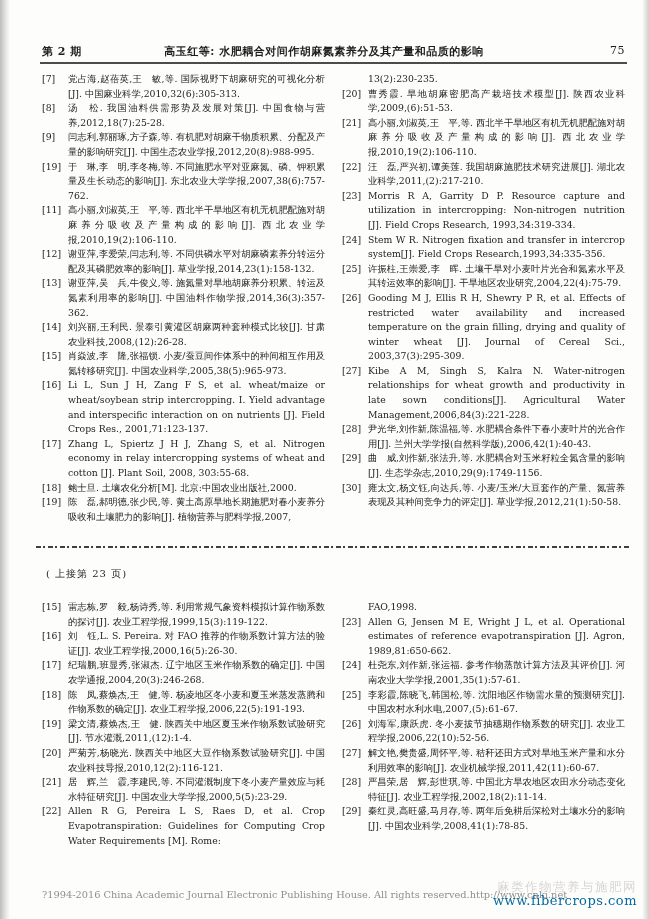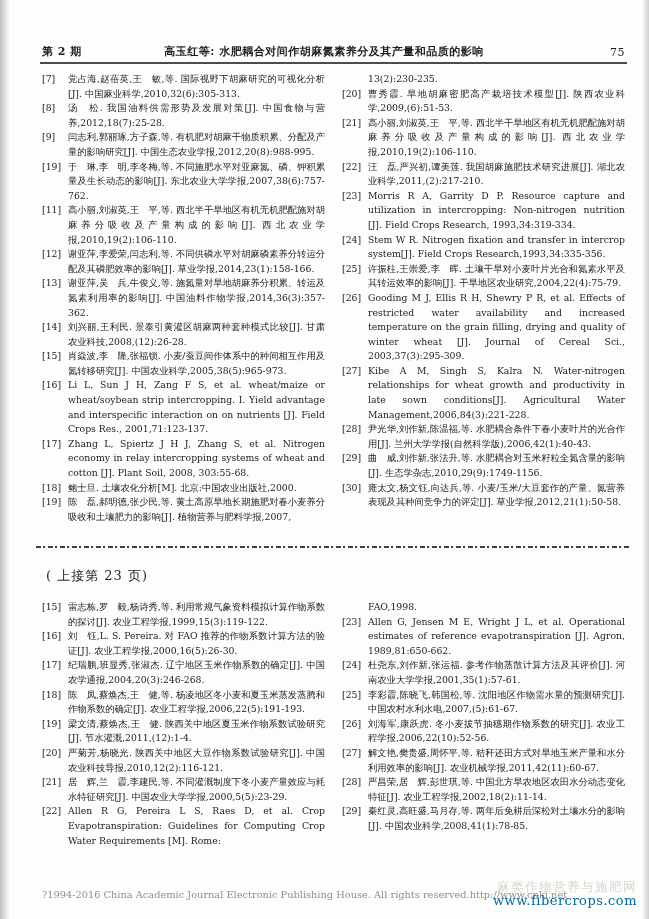--- a/index.html
+++ b/index.html
@@ -11,39 +11,39 @@
   .page{
     position:relative;width:649px;height:919px;overflow:hidden;
     background:#fdfdfb;color:#2b2b2b;
   }
   .edge-left{position:absolute;left:0;top:0;width:10px;height:100%;
     background:linear-gradient(90deg,#bdbdbb 0,#e4e4e2 55%,rgba(255,255,255,0) 100%);}
   .edge-right{position:absolute;right:0;top:0;width:7px;height:100%;
     background:linear-gradient(270deg,#cfcfcd 0,rgba(255,255,255,0) 100%);}
   .header{
     position:absolute;top:44px;left:42px;right:24px;
-    display:flex;align-items:flex-end;
+    display:flex;align-items:flex-start;
     font-size:11px;font-weight:bold;letter-spacing:.5px;color:#1e1e1e;
   }
   .header .issue{flex:0 0 75px;}
   .header .title{flex:1;text-align:center;padding-right:60px;}
   .header .pageno{flex:0 0 34px;text-align:right;font-weight:normal;font-size:11px;}
   .header-rule{position:absolute;top:62px;left:40px;right:22px;height:2px;background:#4c4c4c;}
   .refs-section{position:absolute;left:42px;width:583px;display:flex;gap:17px;}
   .refs-col{width:283px;}
   .ref{display:flex;font-size:9.3px;line-height:14.6px;color:#222;}
   .ref-no{flex:0 0 26px;white-space:nowrap;}
   .ref-text{flex:1;text-align:justify;}
   .separator{
     position:absolute;top:546px;left:36px;right:20px;height:2px;
     background:repeating-linear-gradient(90deg,#3f3f3f 0 5px,transparent 5px 7.5px,#3f3f3f 7.5px 9.5px,transparent 9.5px 12px);
   }
   .continued-heading{
     position:absolute;top:567px;left:46px;
-    font-size:13px;letter-spacing:1px;color:#1e1e1e;
+    font-size:10px;letter-spacing:1px;color:#1e1e1e;
   }
   .footer{
     position:absolute;top:889px;left:42px;right:10px;
     font-size:9.8px;color:#8e8e8e;white-space:nowrap;
   }
   .footer .url{}
   .watermark{
     position:absolute;right:12px;top:880px;text-align:right;line-height:14px;
     color:#d9d6d3;
   }
@@ -81,21 +81,21 @@
         <div class="ref">
           <span class="ref-no">[19]</span>
           <span class="ref-text">于　琳,李　明,李冬梅,等. 不同施肥水平对亚麻氮、磷、钾积累量及生长动态的影响[J]. 东北农业大学学报,2007,38(6):757-762.</span>
         </div>
         <div class="ref">
           <span class="ref-no">[11]</span>
           <span class="ref-text">高小丽,刘淑英,王　平,等. 西北半干旱地区有机无机肥配施对胡麻养分吸收及产量构成的影响[J]. 西北农业学报,2010,19(2):106-110.</span>
         </div>
         <div class="ref">
           <span class="ref-no">[12]</span>
-          <span class="ref-text">谢亚萍,李爱荣,闫志利,等. 不同供磷水平对胡麻磷素养分转运分配及其磷肥效率的影响[J]. 草业学报,2014,23(1):158-166.</span>
+          <span class="ref-text">谢亚萍,李爱荣,闫志利,等. 不同供磷水平对胡麻磷素养分转运分配及其磷肥效率的影响[J]. 草业学报,2014,23(1):158-132.</span>
         </div>
         <div class="ref">
           <span class="ref-no">[13]</span>
           <span class="ref-text">谢亚萍,吴　兵,牛俊义,等. 施氮量对旱地胡麻养分积累、转运及氮素利用率的影响[J]. 中国油料作物学报,2014,36(3):357-362.</span>
         </div>
         <div class="ref">
           <span class="ref-no">[14]</span>
           <span class="ref-text">刘兴丽,王利民. 景泰引黄灌区胡麻两种套种模式比较[J]. 甘肃农业科技,2008,(12):26-28.</span>
         </div>
         <div class="ref">

